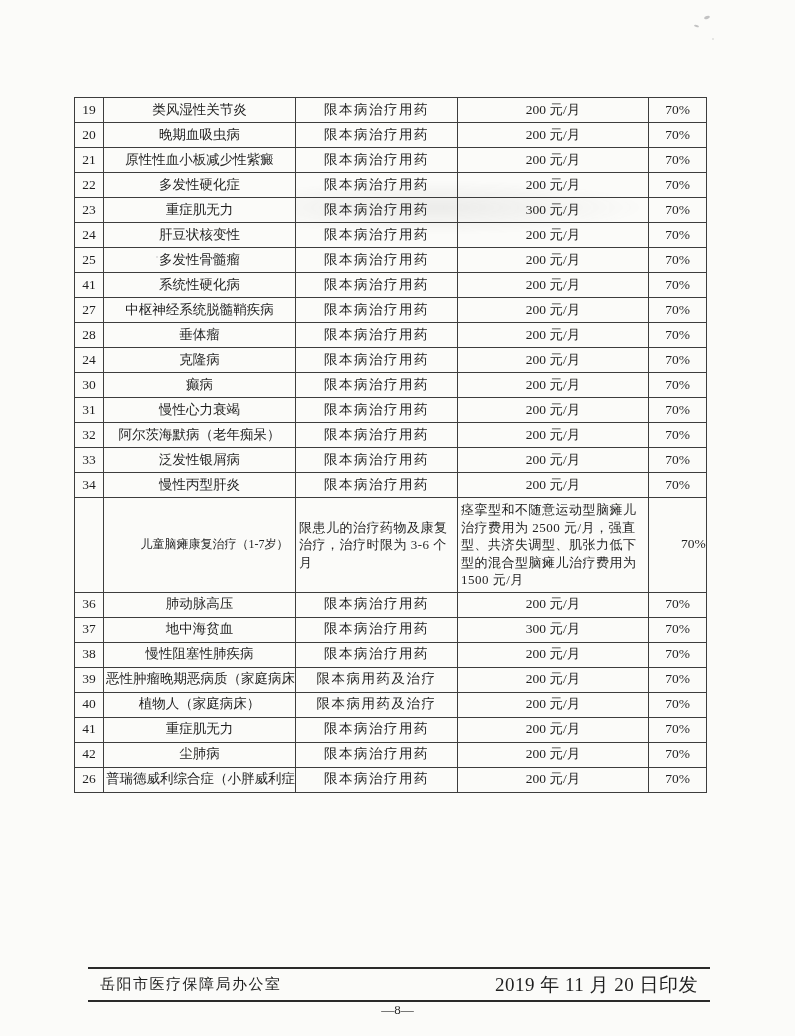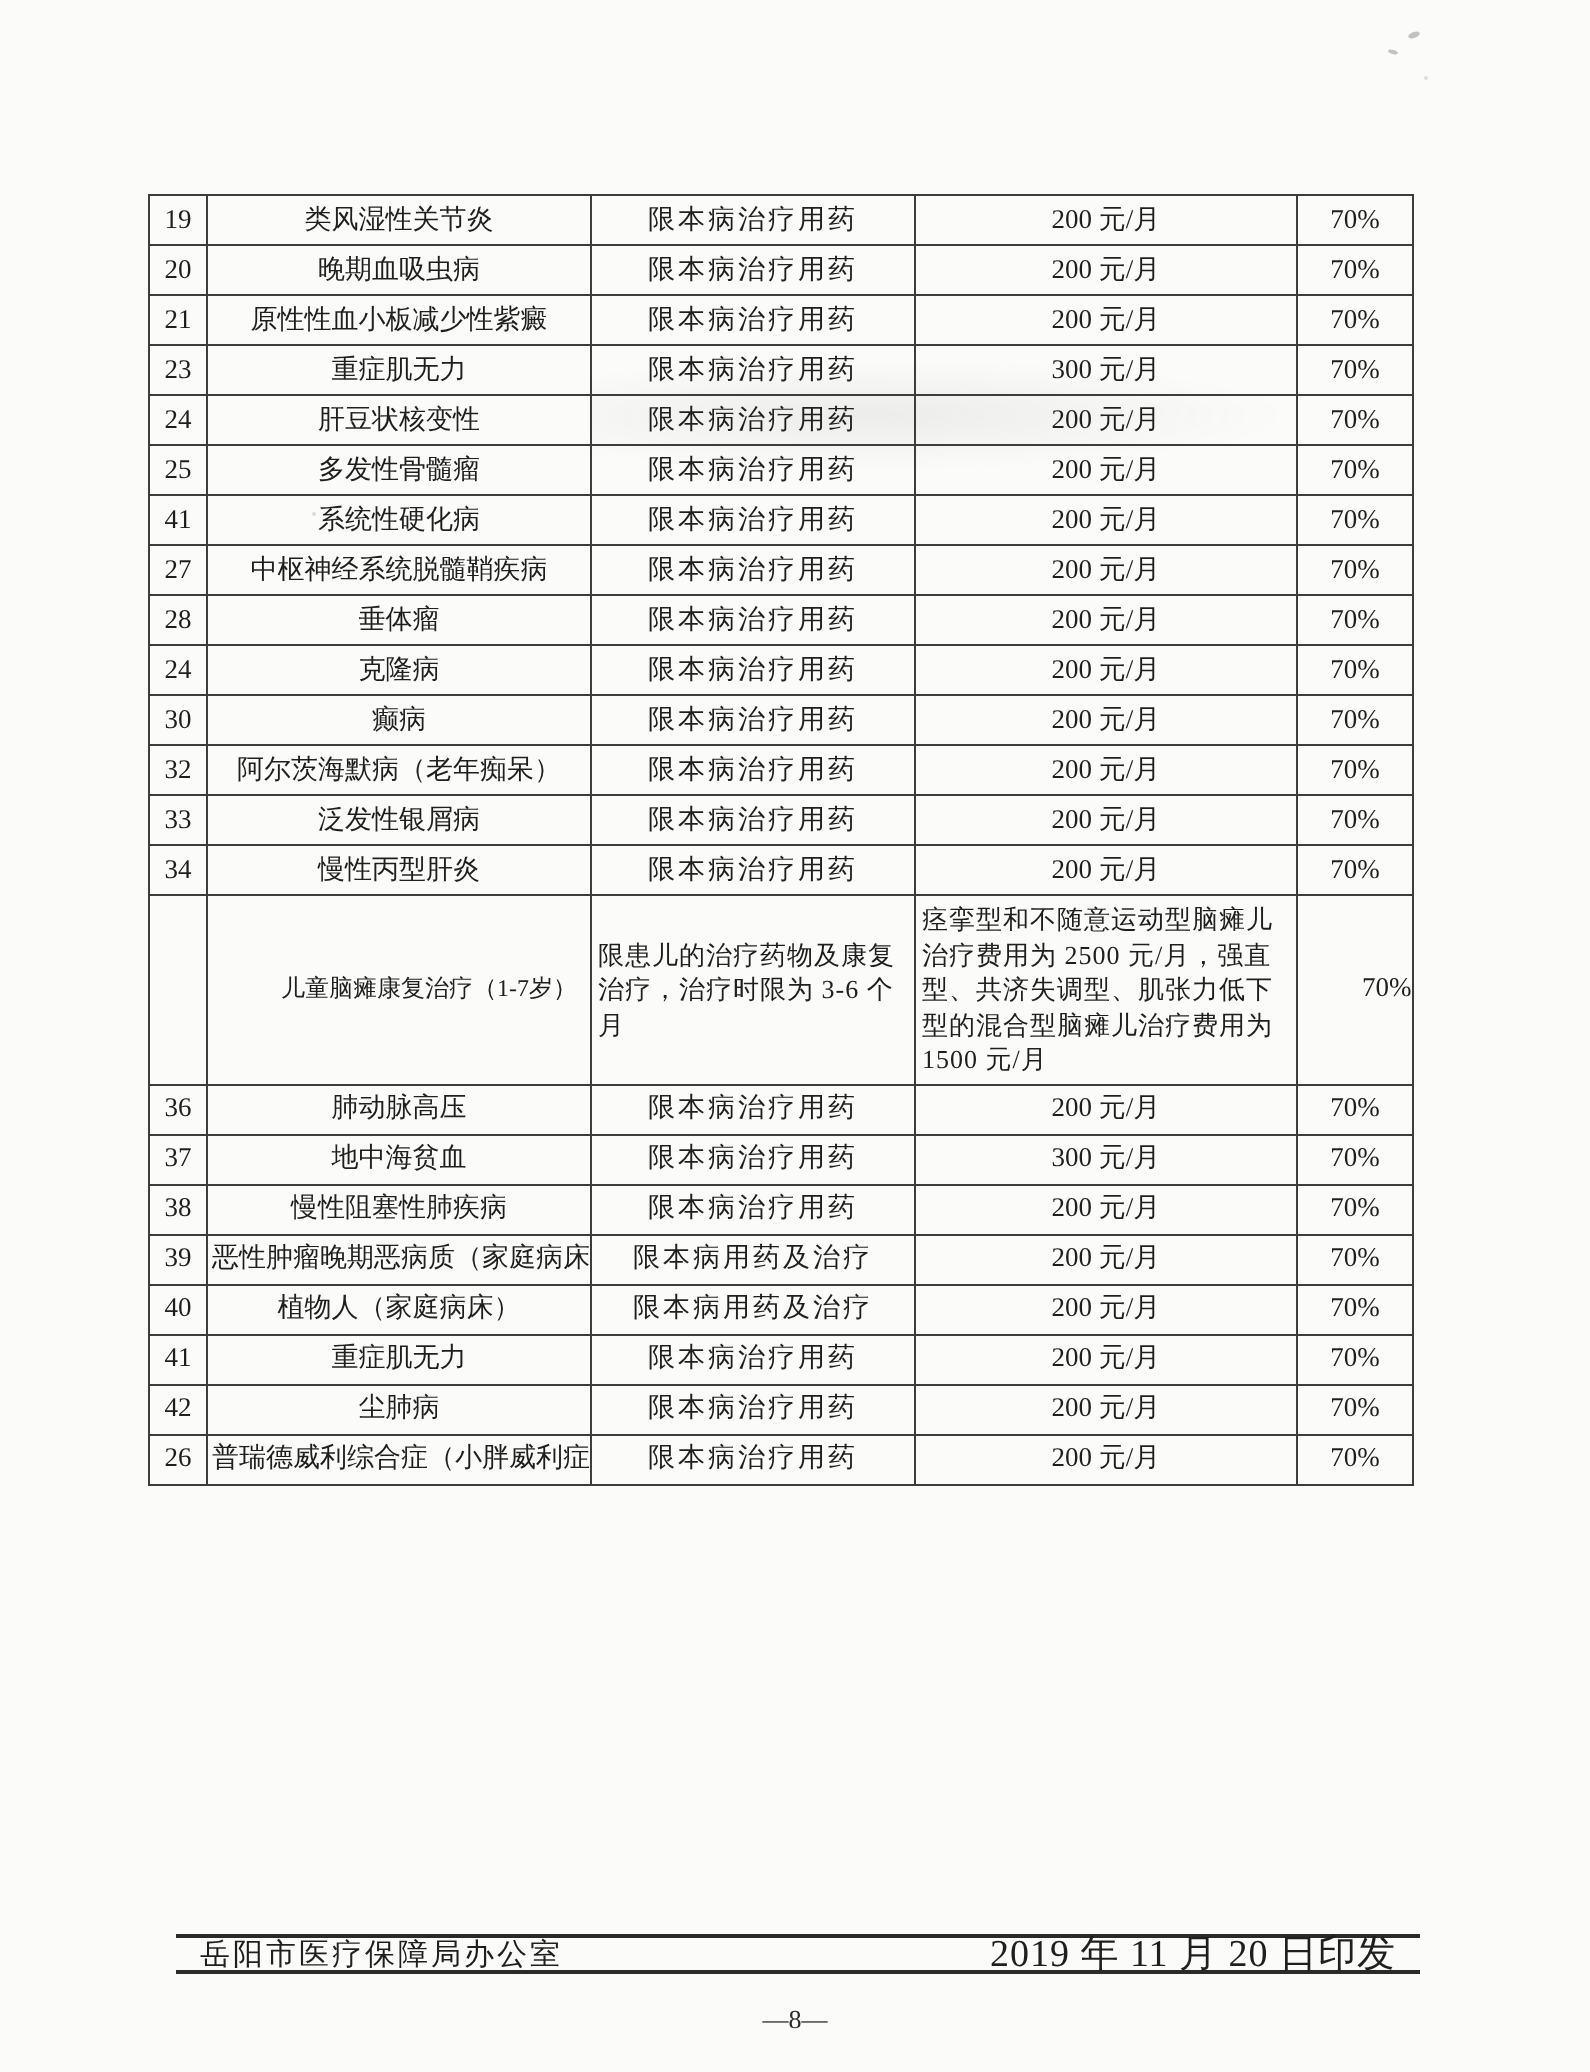--- a/index.html
+++ b/index.html
@@ -63,21 +63,21 @@
     padding:3px 3px;
     font-size:13px;
     letter-spacing:0.5px;
     line-height:17.5px;
     white-space:normal;
   }
   tr.tall td.c-disease{font-size:12px;letter-spacing:0;}
 
   
   .footer{
-    position:absolute;left:88px;top:967px;width:622px;height:20px;
+    position:absolute;left:88px;top:967px;width:622px;height:35px;
     border-top:2px solid #2a2a2a;
     border-bottom:2px solid #2a2a2a;
     display:flex;justify-content:space-between;align-items:center;
     padding:0 12px;
   }
   .footer .office{font-size:15px;letter-spacing:1.5px;}
   .footer .date{font-size:19px;letter-spacing:0.5px;}
 
   .page-number{
     position:absolute;left:0;top:1002px;width:795px;
@@ -120,20 +120,27 @@
       <td class="c-ratio">70%</td>
     </tr>
         <tr>
       <td class="c-no">21</td>
       <td class="c-disease">原性性血小板减少性紫癜</td>
       <td class="c-scope">限本病治疗用药</td>
       <td class="c-amount">200 元/月</td>
       <td class="c-ratio">70%</td>
     </tr>
         <tr>
+      <td class="c-no">22</td>
+      <td class="c-disease">多发性硬化症</td>
+      <td class="c-scope">限本病治疗用药</td>
+      <td class="c-amount">200 元/月</td>
+      <td class="c-ratio">70%</td>
+    </tr>
+        <tr>
       <td class="c-no">23</td>
       <td class="c-disease">重症肌无力</td>
       <td class="c-scope">限本病治疗用药</td>
       <td class="c-amount">300 元/月</td>
       <td class="c-ratio">70%</td>
     </tr>
         <tr>
       <td class="c-no">24</td>
       <td class="c-disease">肝豆状核变性</td>
       <td class="c-scope">限本病治疗用药</td>
@@ -171,20 +178,27 @@
         <tr>
       <td class="c-no">24</td>
       <td class="c-disease">克隆病</td>
       <td class="c-scope">限本病治疗用药</td>
       <td class="c-amount">200 元/月</td>
       <td class="c-ratio">70%</td>
     </tr>
         <tr>
       <td class="c-no">30</td>
       <td class="c-disease">癫病</td>
+      <td class="c-scope">限本病治疗用药</td>
+      <td class="c-amount">200 元/月</td>
+      <td class="c-ratio">70%</td>
+    </tr>
+        <tr>
+      <td class="c-no">31</td>
+      <td class="c-disease">慢性心力衰竭</td>
       <td class="c-scope">限本病治疗用药</td>
       <td class="c-amount">200 元/月</td>
       <td class="c-ratio">70%</td>
     </tr>
         <tr>
       <td class="c-no">32</td>
       <td class="c-disease">阿尔茨海默病（老年痴呆）</td>
       <td class="c-scope">限本病治疗用药</td>
       <td class="c-amount">200 元/月</td>
       <td class="c-ratio">70%</td>

